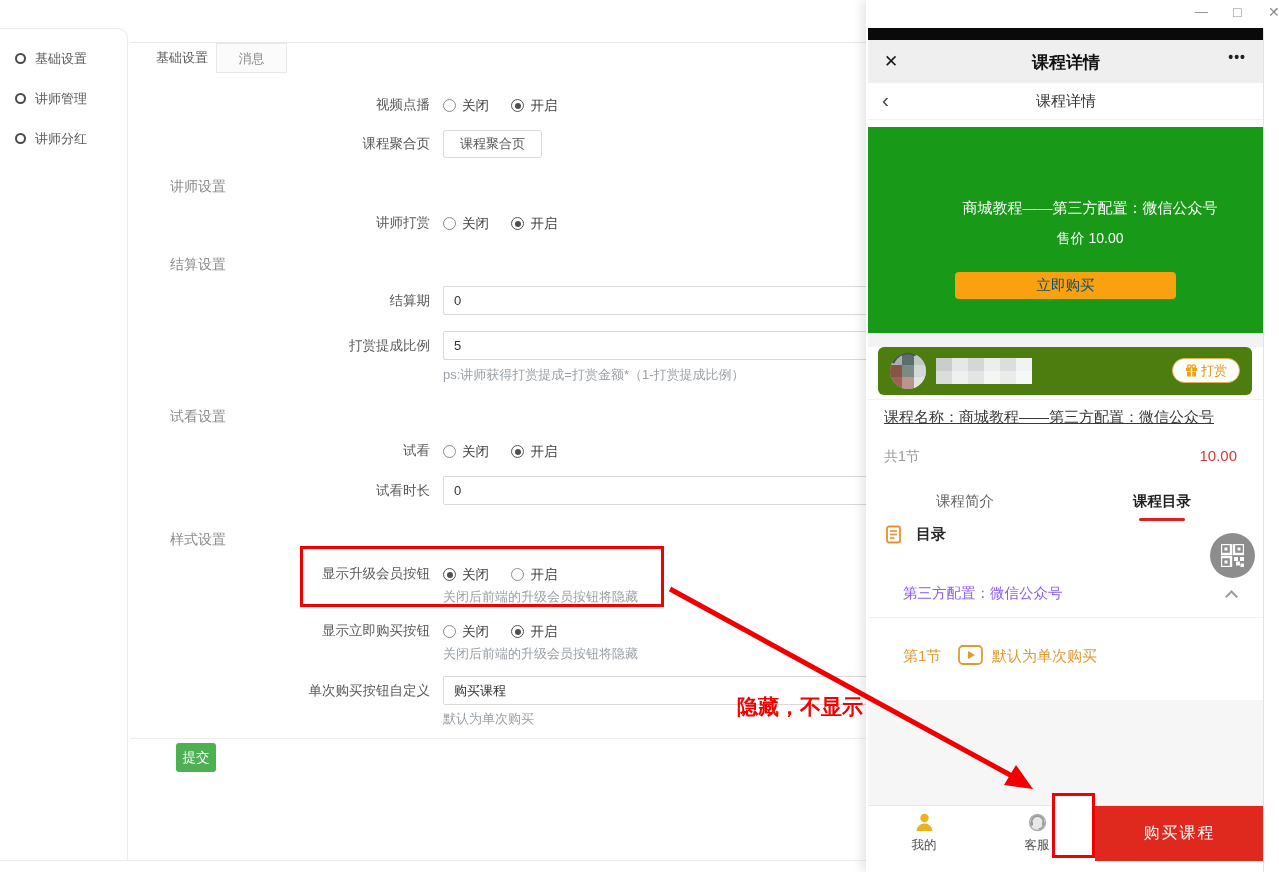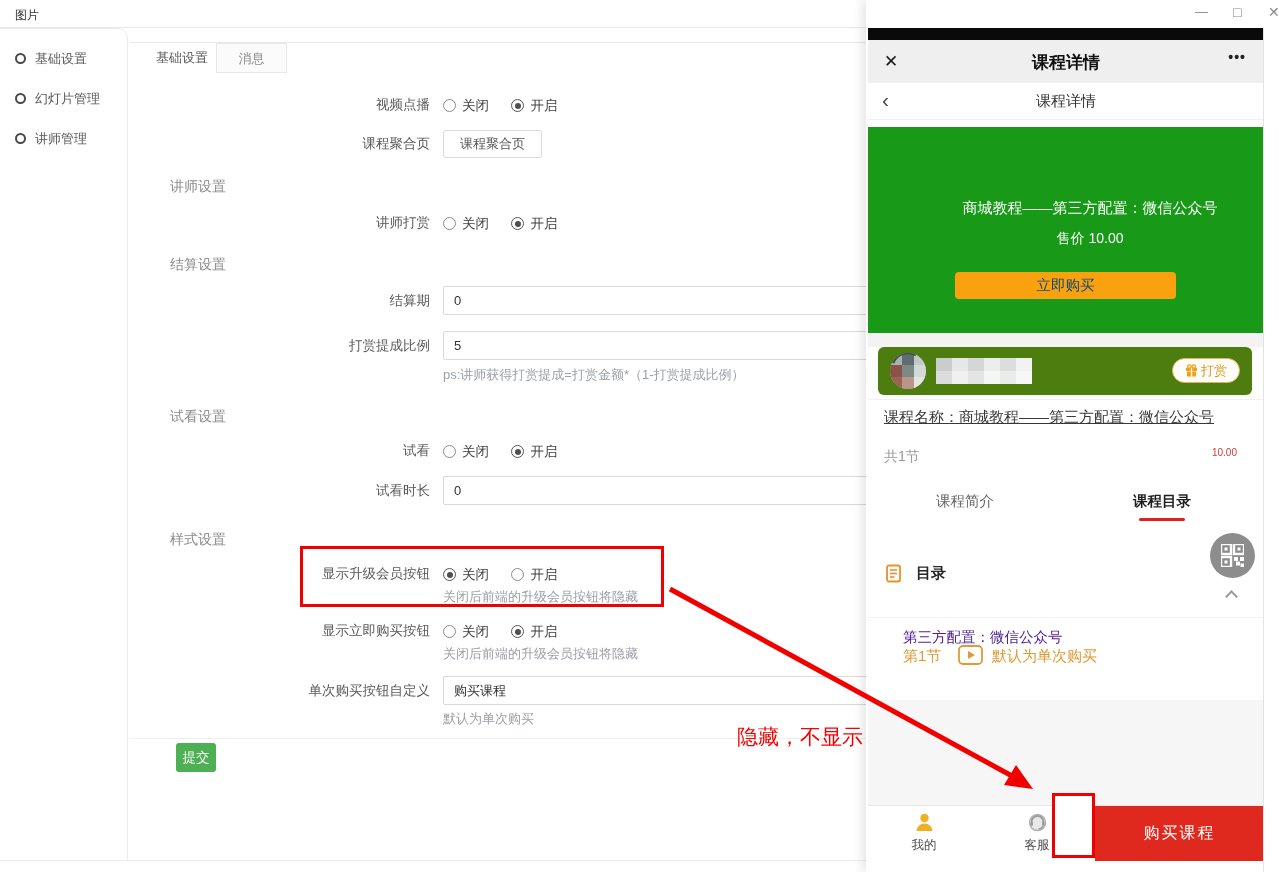--- a/index.html
+++ b/index.html
@@ -61,71 +61,68 @@
   .card{position:absolute;left:10px;top:319px;width:374px;height:48px;background:#4d7c0f;border-radius:6px;box-shadow:0 1px 3px rgba(0,0,0,.05);}
   .avatar{position:absolute;left:12px;top:6px;width:36px;height:36px;border-radius:50%;overflow:hidden;}
   .nameblocks{position:absolute;left:58px;top:11px;}
   .rewardbtn{position:absolute;right:12px;top:11px;height:25px;padding:0 12px;border:1px solid #e3b05b;border-radius:13px;background:#fffdf8;
     color:#d7941e;font-size:13px;line-height:23px;cursor:pointer;}
   .rewardbtn svg{vertical-align:-2px;margin-right:3px;}
 
   .secline{position:absolute;left:0;top:371px;width:396px;height:1px;background:#f1f1f1;}
   .cname{position:absolute;left:16px;top:380px;width:370px;font-size:15px;color:#383838;text-decoration:underline;}
   .ccount{position:absolute;left:16px;top:420px;font-size:14px;color:#9a9a9a;}
-  .cprice{position:absolute;right:26px;top:419px;font-size:10px;color:#cf3a3a;}
+  .cprice{position:absolute;right:26px;top:419px;font-size:15px;color:#cf3a3a;}
 
   .ptab{position:absolute;top:464px;width:150px;text-align:center;font-size:14.5px;cursor:pointer;}
   .ptab.intro{left:22px;color:#666;}
   .ptab.cat{left:219px;color:#1f1f1f;font-weight:bold;}
   .ptabline{position:absolute;left:271px;top:490px;width:46px;height:3px;background:#e02020;border-radius:2px;}
 
-  .catrow{position:absolute;left:18px;top:536px;}
+  .catrow{position:absolute;left:18px;top:497px;}
   .catrow .tt{position:absolute;left:30px;top:0;font-size:15px;font-weight:bold;color:#262626;white-space:nowrap;}
   .qrbtn{position:absolute;left:342px;top:505px;width:45px;height:45px;border-radius:50%;background:rgba(125,125,125,.88);cursor:pointer;}
   .qrbtn svg{position:absolute;left:11px;top:11px;}
   .chaprow{position:absolute;left:0;top:548px;width:396px;height:36px;cursor:pointer;}
-  .chaprow .tt{position:absolute;left:35px;top:8px;font-size:14.5px;color:#4c1d95;margin-top:44px;}
+  .chaprow .tt{position:absolute;left:35px;top:8px;font-size:14.5px;color:#8b5cf6;}
   .chev{position:absolute;right:28px;top:16px;width:9px;height:9px;border-left:2px solid #9a9a9a;border-top:2px solid #9a9a9a;transform:rotate(45deg);}
   .lessonline{position:absolute;left:0;top:589px;width:396px;height:1px;background:#f2f2f2;}
   .lessonrow{position:absolute;left:0;top:607px;width:396px;height:45px;cursor:pointer;text-decoration:underline;}
   .lessonrow .no{position:absolute;left:35px;top:12px;font-size:15px;color:#e09a33;}
   .lessonrow .pi{position:absolute;left:90px;top:10px;}
   .lessonrow .nm{position:absolute;left:124px;top:12px;font-size:15px;color:#e09a33;}
 
   .grayzone{position:absolute;left:0;top:672px;width:396px;height:105px;background:#f6f6f6;}
   .ptabbar{position:absolute;left:0;top:777px;width:396px;height:55px;background:#fff;border-top:1px solid #e8e8e8;}
   .tbitem{position:absolute;top:0;width:80px;height:55px;text-align:center;cursor:pointer;}
   .tbitem .lb{position:absolute;left:0;top:31px;width:100%;font-size:12.5px;color:#4a4a4a;}
   .tbitem svg{margin-top:6px;}
   .tbbuy{position:absolute;left:227px;top:0;width:169px;height:55px;background:#e0291e;border:none;color:#fff;font-size:16px;letter-spacing:2px;cursor:pointer;}
 
   
   .hlbox{position:absolute;left:300px;top:546px;width:364px;height:61px;border:3px solid #f20000;z-index:40;pointer-events:none;}
-  .rednote{position:absolute;left:737px;top:723px;font-size:21px;font-weight:normal;color:#f40000;z-index:50;white-space:nowrap;}
+  .rednote{position:absolute;left:737px;top:693px;font-size:21px;font-weight:bold;color:#f40000;z-index:50;white-space:nowrap;}
   .arrowsvg{position:absolute;left:0;top:0;width:1279px;height:872px;z-index:50;pointer-events:none;}
   .hlbox2{position:absolute;left:1052px;top:793px;width:43px;height:65px;background:#fff;border:3px solid #f20000;z-index:45;pointer-events:none;}
 </style>
 </head>
 <body>
 
 <div class="stage">
 
-  <div class="titlebar">
-    <span class="t">图片</span>
-  </div>
 
   <div class="sidebar">
     <div class="sitem" style="margin-top:10px">
       <span class="ring"></span><span>基础设置</span>
     </div>
     <div class="sitem">
-      <span class="ring"></span><span>幻灯片管理</span>
+      <span class="ring"></span><span>讲师管理</span>
     </div>
     <div class="sitem">
-      <span class="ring"></span><span>讲师管理</span>
+      <span class="ring"></span><span>讲师分红</span>
     </div>
   </div>
   <div class="bottomline"></div>
 
   <div class="tabbar">
     <div class="tab active">基础设置</div>
     <div class="tab idle">消息</div>
   </div>
 
   <div class="frow" style="top:96px">

